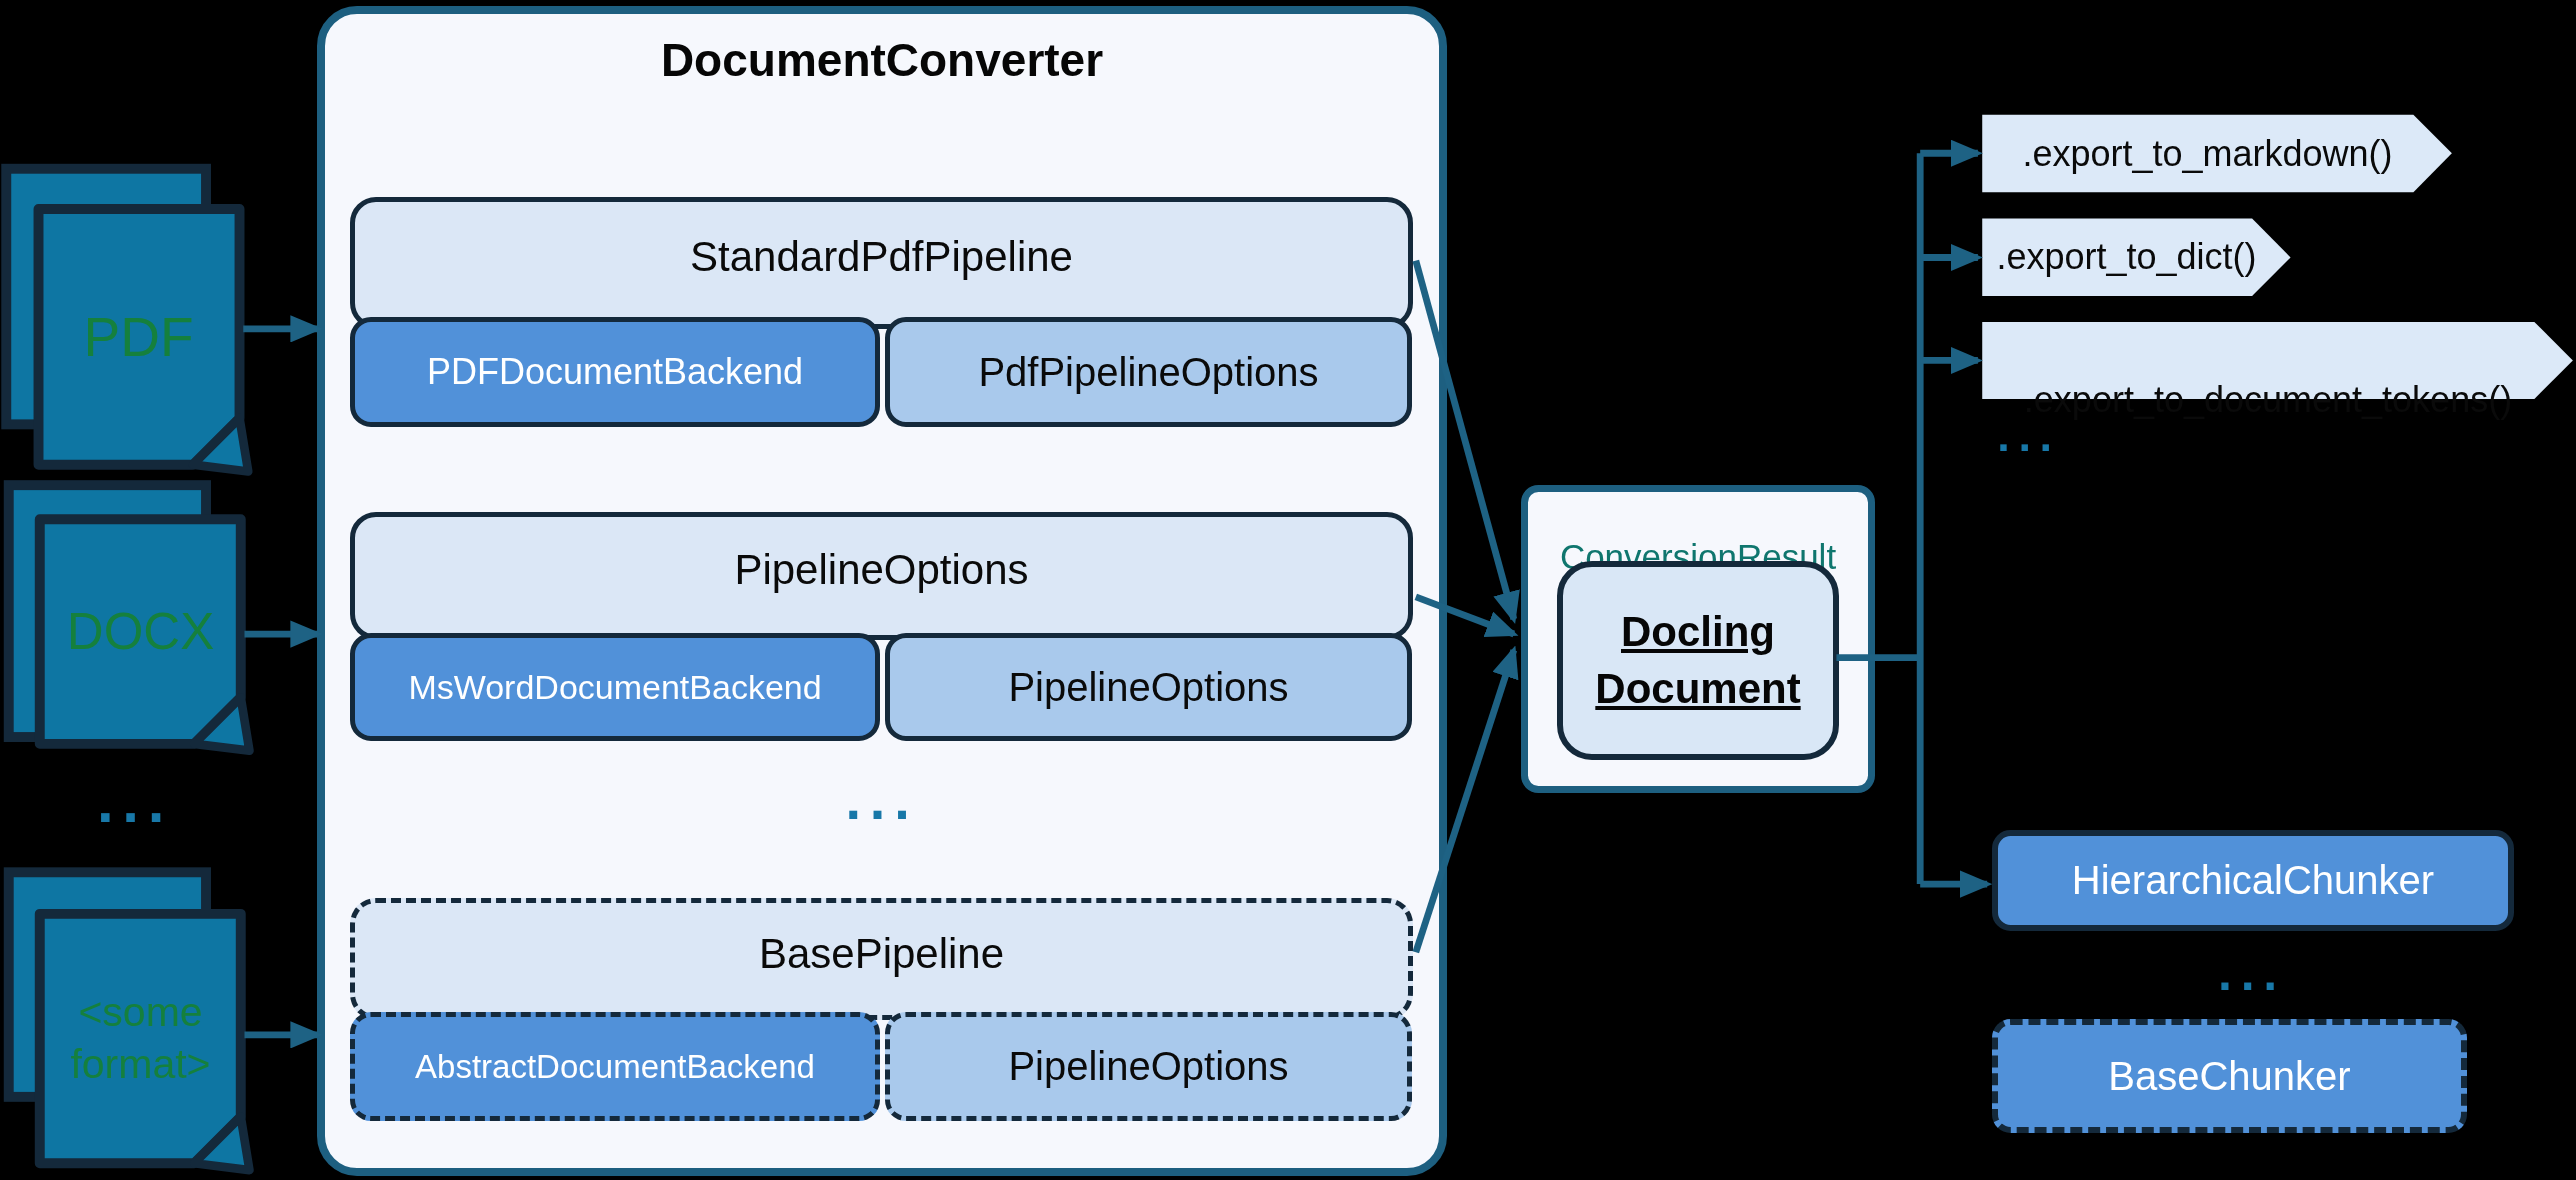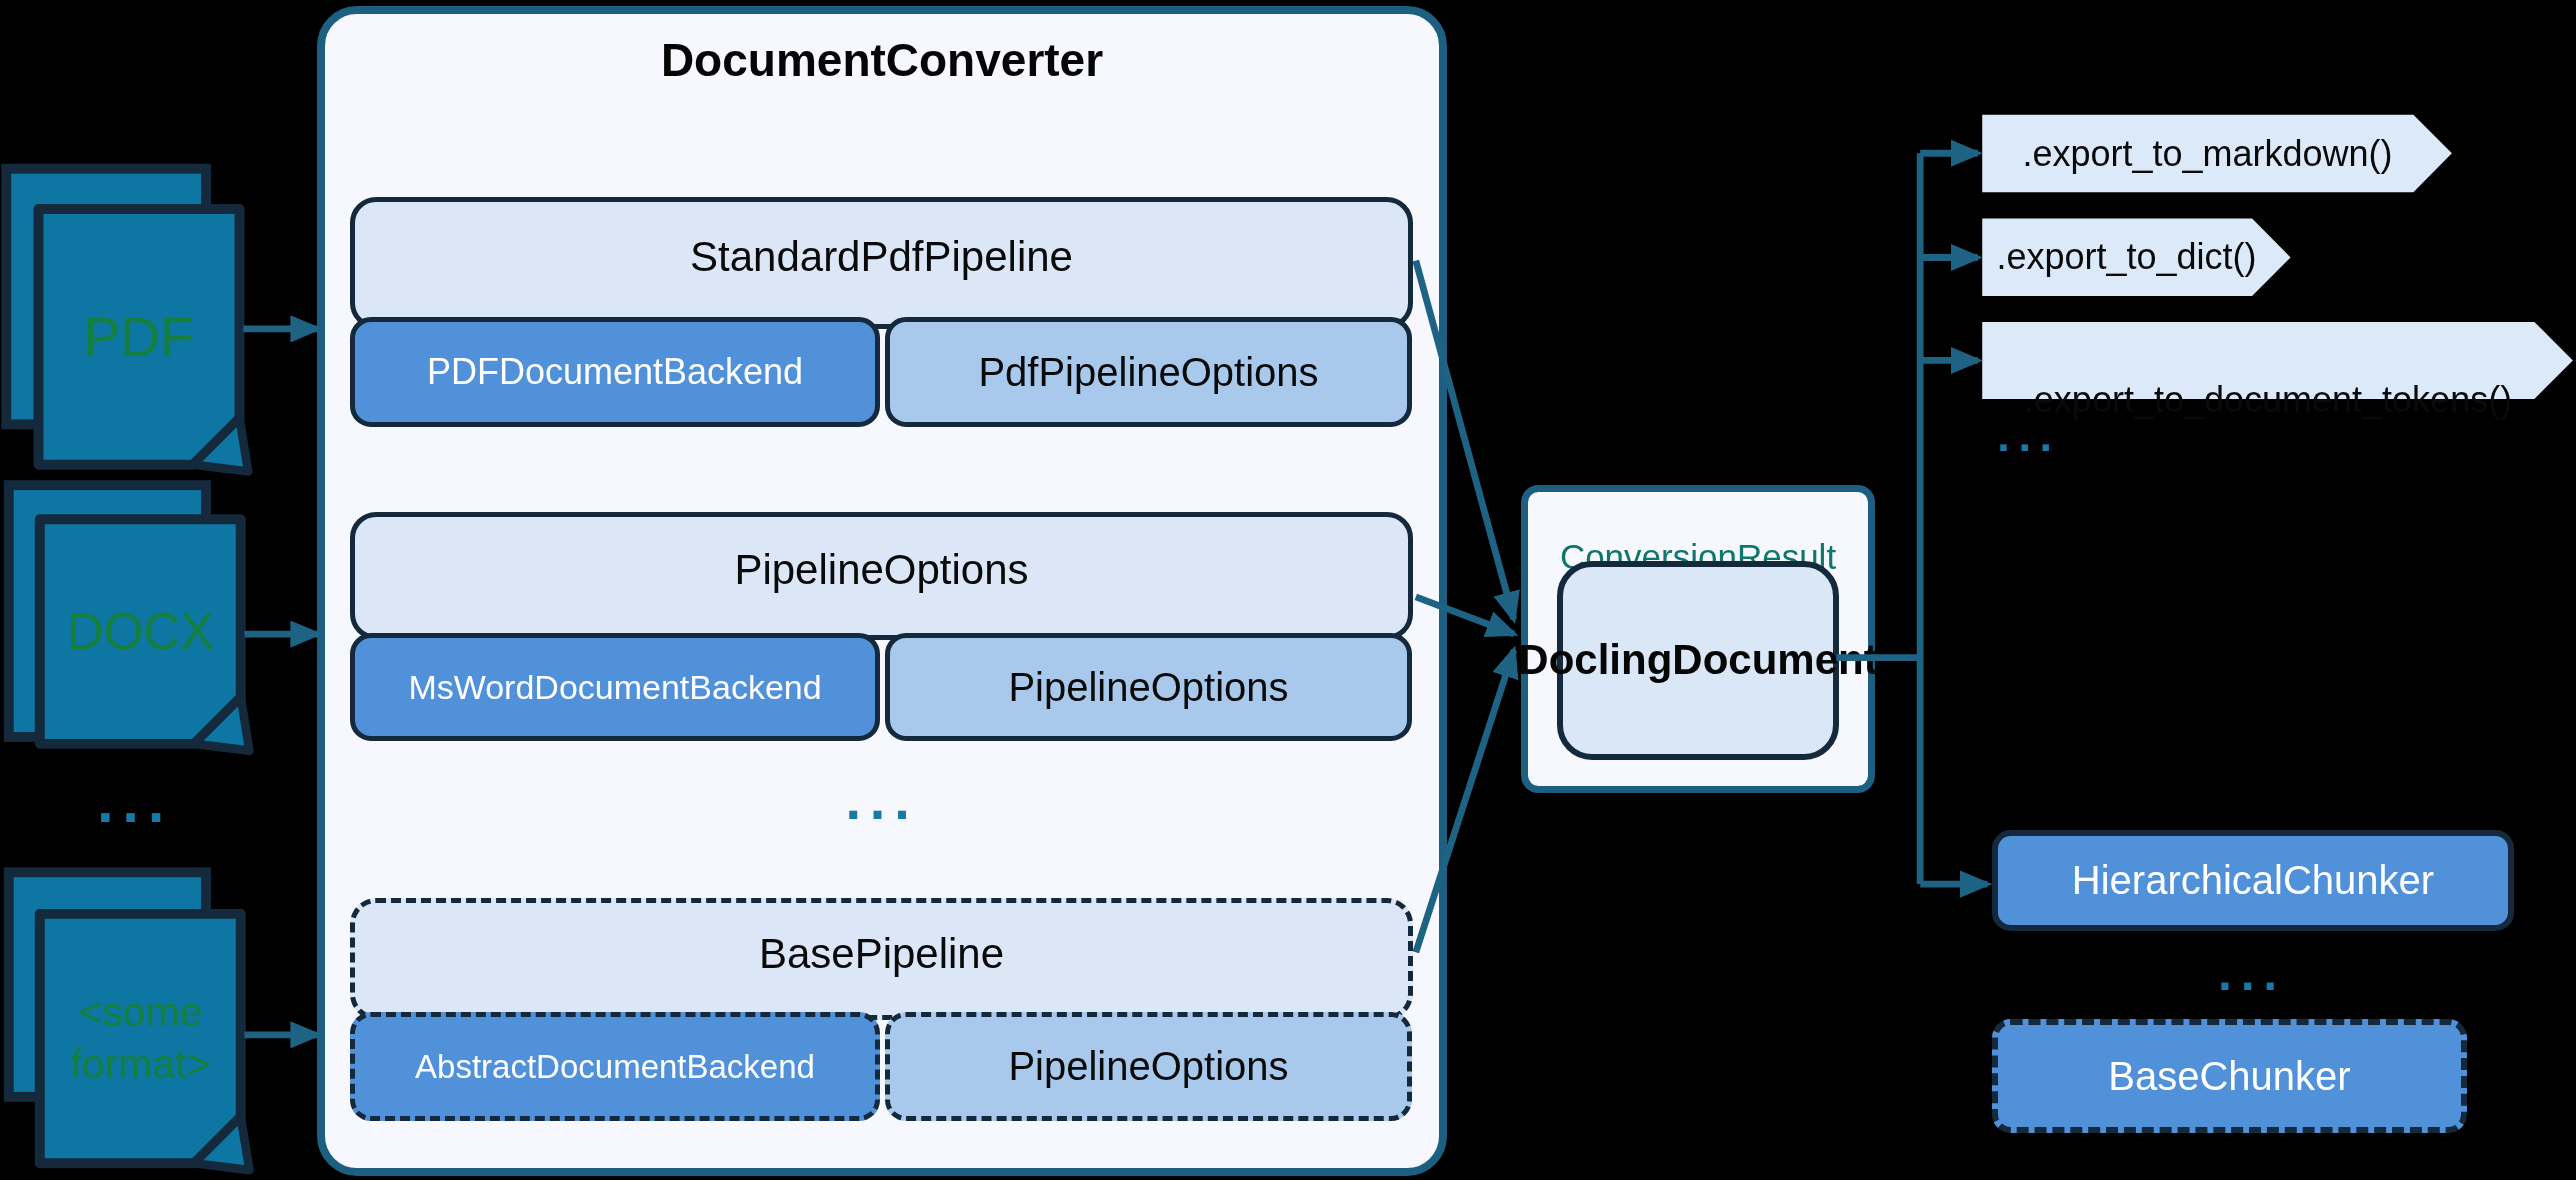--- a/index.html
+++ b/index.html
@@ -133,21 +133,21 @@
     <div class="abs box poptions" style="left:885px;top:633px;width:527px;height:108px;">PipelineOptions</div>
 
     <div class="abs dots" style="left:820px;top:772px;width:124px;font-size:56px;">...</div>
 
     <div class="abs box ptitle dashed" style="left:350px;top:898px;width:1063px;height:122px;padding-bottom:10px;">BasePipeline</div>
     <div class="abs box pbackend dashed" style="left:350px;top:1012px;width:530px;height:109px;font-size:33px;">AbstractDocumentBackend</div>
     <div class="abs box poptions dashed" style="left:885px;top:1012px;width:527px;height:109px;">PipelineOptions</div>
 
     <div class="abs cresult"></div>
     <div class="abs box cresult-label">ConversionResult</div>
-    <div class="abs box docling" style="">
+    <div class="abs box docling" style="flex-direction:column;text-decoration:underline;">
       <span>Docling</span>
       <span>Document</span>
     </div>
 
     <div class="abs chevron-label" style="left:2001px;top:115px;width:413px;height:78px;">.export_to_markdown()</div>
     <div class="abs chevron-label" style="left:2001px;top:218px;width:251px;height:78px;">.export_to_dict()</div>
     <div class="abs chevron-label" style="left:2001px;top:322px;width:534px;height:78px;margin-top:39px;">.export_to_document_tokens()</div>
     <div class="abs dots" style="left:1973px;top:413px;width:112px;font-size:45px;">...</div>
 
     <div class="abs box chunker" style="left:1992px;top:830px;width:522px;height:101px;">HierarchicalChunker</div>

